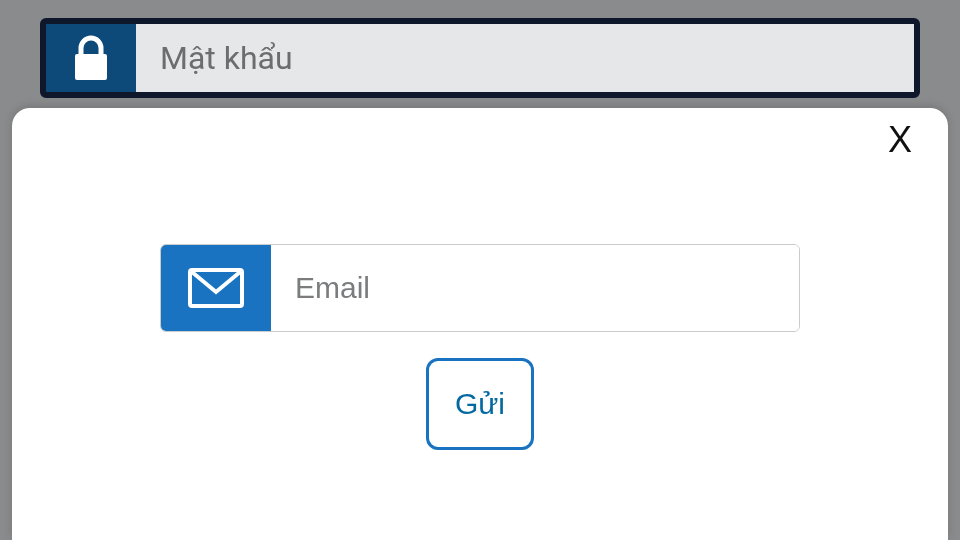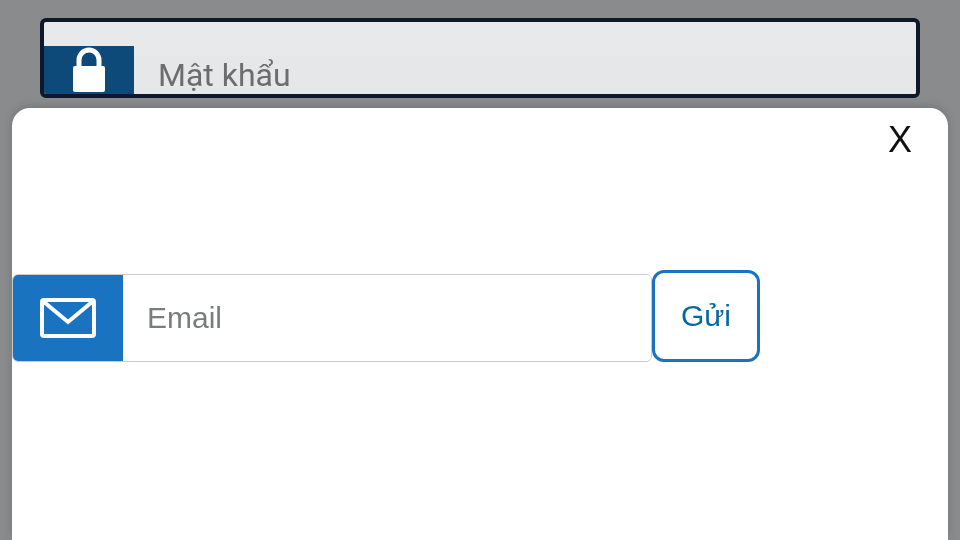--- a/index.html
+++ b/index.html
@@ -12,25 +12,24 @@
       background: rgba(80,80,80,0.5);
     }
 
     .bg-field-row {
       position: absolute;
       top: 18px;
       left: 40px;
       right: 40px;
       height: 80px;
       display: flex;
-      border: 4px solid #0f172a;
+      border: 6px solid #0f172a;
       border-radius: 6px;
       overflow: hidden;
       background: #e8e9ea;
-      align-items: flex-end;
     }
     .bg-field-icon {
       width: 90px;
       background: #0d4a7a;
       display: flex;
       align-items: center;
       justify-content: center;
     }
     .bg-field-input {
       flex: 1;
@@ -60,22 +59,22 @@
       font-size: 36px;
       color: #111;
       cursor: pointer;
       font-family: Arial, sans-serif;
       line-height: 1;
     }
 
     .modal-body {
       margin-top: 120px;
       display: flex;
-      flex-direction: row;
-      align-items: flex-end;
+      flex-direction: column;
+      align-items: center;
     }
 
     .email-row {
       display: flex;
       width: 640px;
       height: 88px;
       border: 1px solid #c9cbcd;
       border-radius: 6px;
       overflow: hidden;
       background: #fff;

